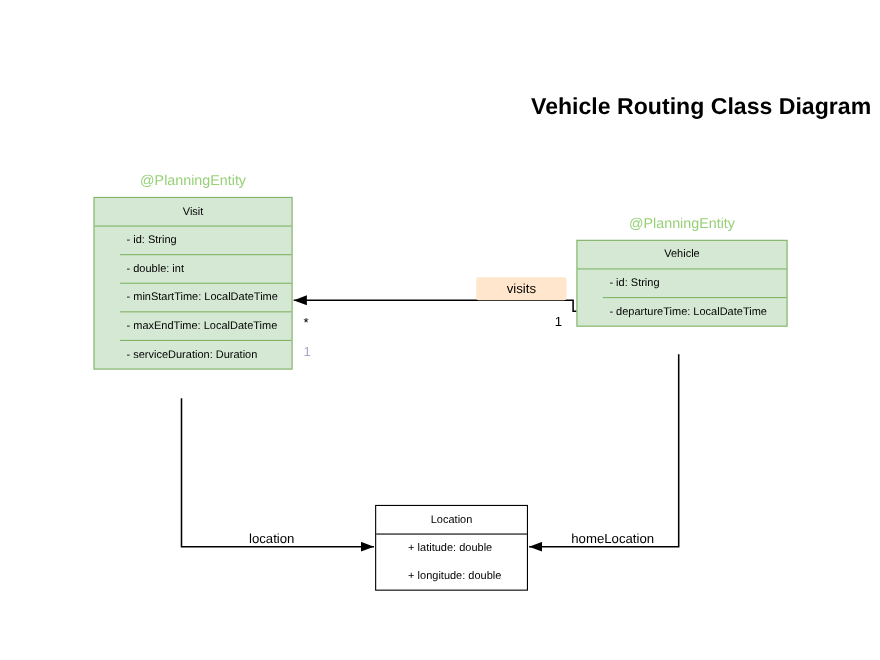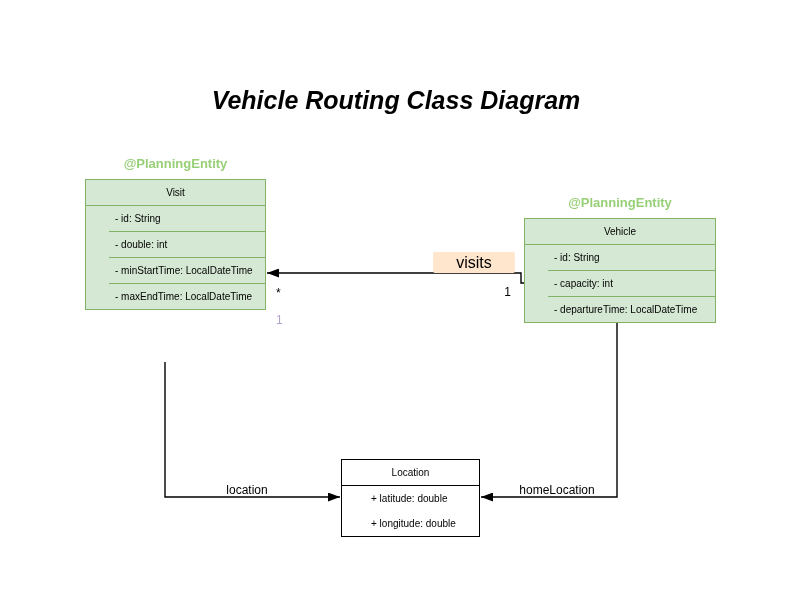--- a/index.html
+++ b/index.html
@@ -16,24 +16,23 @@
     position:relative;
     width:800px;height:600px;
     background:#ffffff;
     font-family:"Liberation Sans", sans-serif;
     color:#000;
     overflow:hidden;
   }
   .title{
     position:absolute;
     left:0;top:86px;width:792px;
-    text-align:center;
-    font-size:25px;
+    text-align:right;
+    font-size:21px;
     font-weight:bold;
-    font-style:italic;
   }
   svg.edges{position:absolute;left:0;top:0;}
   .uml{
     position:absolute;
     font-size:10px;
     border:1px solid;
     box-sizing:border-box;
   }
   .uml .hdr{
     height:25px;line-height:25px;
@@ -49,33 +48,33 @@
     white-space:nowrap;
     margin-left:23px;
   }
   .uml .row:last-child{border-bottom:none;}
   .uml.green{background:var(--green-fill);border-color:var(--green-border);}
   .uml.plain{background:#ffffff;border-color:#000000;}
   .uml.plain .row{border-bottom:none;}
   .annotation{
     position:absolute;
     font-size:13px;
-    font-weight:bold;
+    font-weight:normal;
     text-align:center;
     white-space:nowrap;
   }
   .annotation.green{color:var(--green-annotation);}
   .annotation.orange{color:var(--orange-annotation);}
   .visits-label{
     position:absolute;
     left:433px;top:252px;width:82px;height:21px;
     line-height:21px;text-align:center;
     background:var(--orange-label-fill);
     border-radius:2px;
-    font-size:16px;
+    font-size:12px;
   }
   .mult{
     position:absolute;
     font-size:12px;
   }
   .mult.purple{color:var(--purple-multiplicity);}
   .edge-label{
     position:absolute;
     font-size:12px;
     text-align:center;
@@ -100,27 +99,27 @@
     <path d="M617,322 L617,497 L481,497" fill="none" stroke="#000" stroke-width="1.4" marker-end="url(#arrow)"></path>
   </svg>
 
   <div class="annotation green" style="left:85px;top:156px;width:181px;">@PlanningEntity</div>
   <div class="uml green" style="left:85px;top:179px;width:181px;">
     <div class="hdr">Visit</div>
     <div class="row">- id: String</div>
     <div class="row">- double: int</div>
     <div class="row">- minStartTime: LocalDateTime</div>
     <div class="row">- maxEndTime: LocalDateTime</div>
+    <div class="row">- serviceDuration: Duration</div>
   </div>
 
   <div class="annotation green" style="left:524px;top:195px;width:192px;">@PlanningEntity</div>
   <div class="uml green" style="left:524px;top:218px;width:192px;">
     <div class="hdr">Vehicle</div>
     <div class="row">- id: String</div>
-    <div class="row">- capacity: int</div>
     <div class="row">- departureTime: LocalDateTime</div>
   </div>
 
   <div class="uml plain" style="left:341px;top:459px;width:139px;">
     <div class="hdr">Location</div>
     <div class="row">+ latitude: double</div>
     <div class="row">+ longitude: double</div>
   </div>
 
   <div class="visits-label">visits</div>

